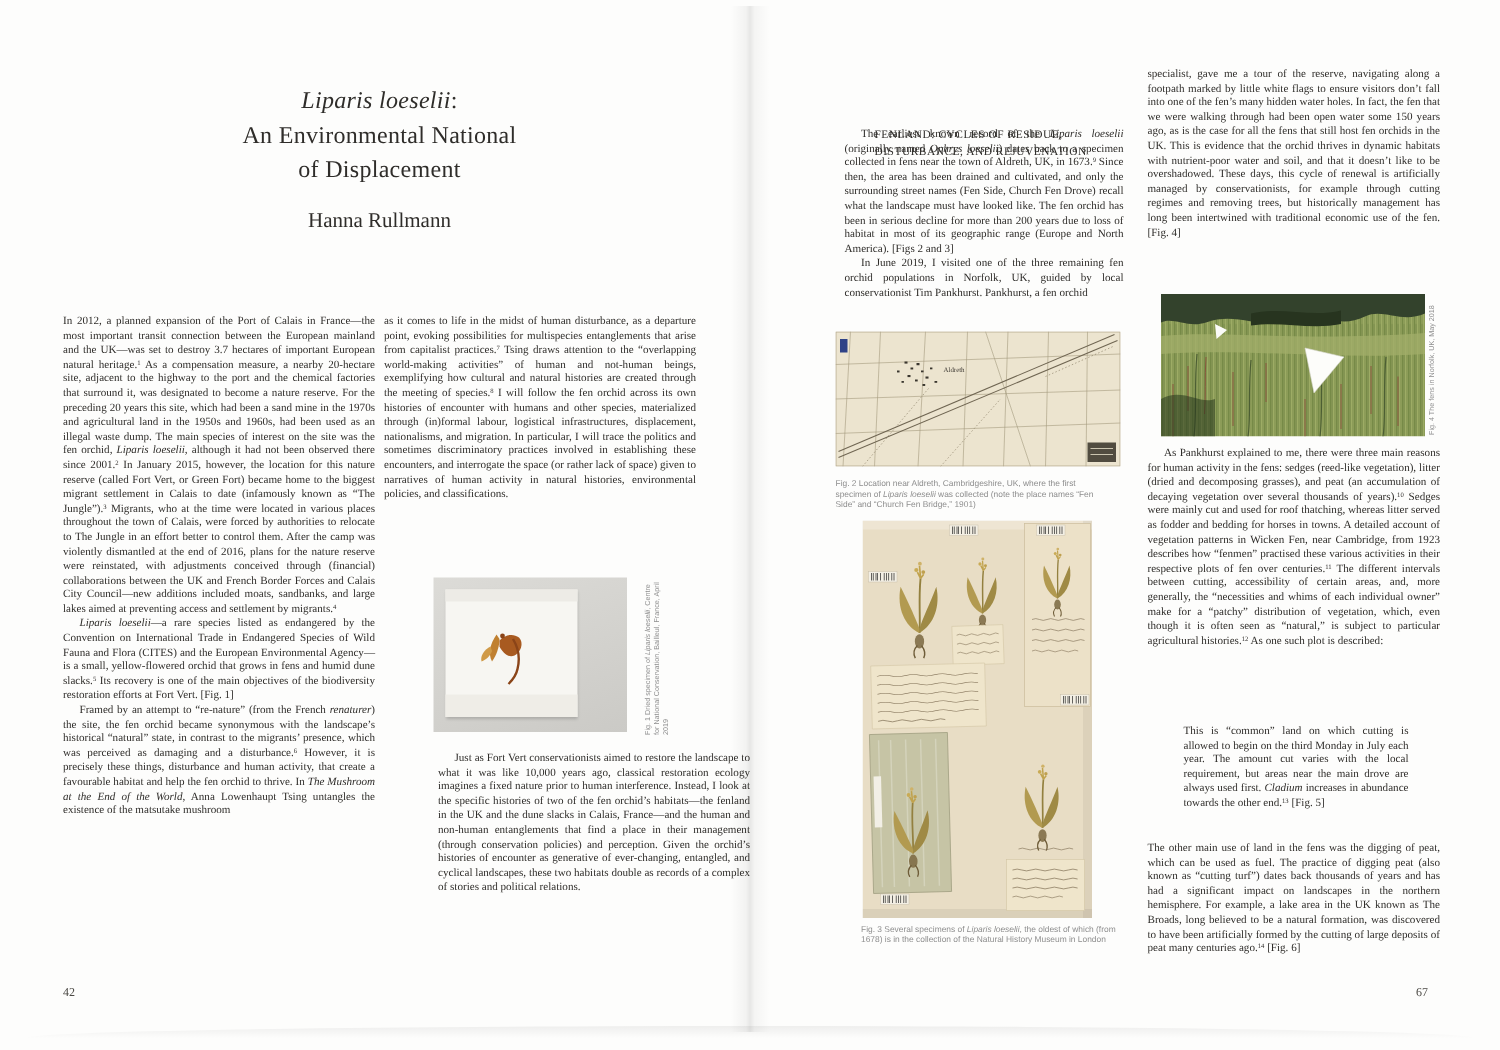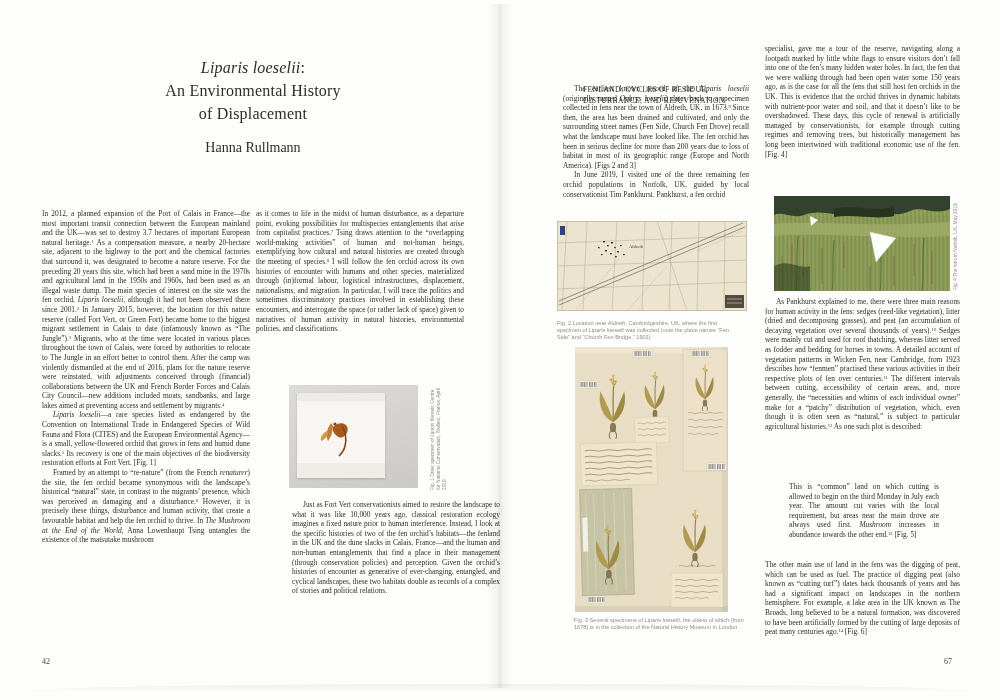--- a/index.html
+++ b/index.html
@@ -60,21 +60,21 @@
 </style>
 </head>
 <body>
 
 <div id="spread">
 
   <div>
 
     <header class="title-block">
       <div class="title-line"><i>Liparis loeselii</i><span>:</span></div>
-      <div class="title-line">An Environmental History</div>
+      <div class="title-line">An Environmental National</div>
       <div class="title-line">of Displacement</div>
       <div class="author">Hanna Rullmann</div>
     </header>
 
     <div class="col" id="col-l1">
       <p>In 2012, a planned expansion of the Port of Calais in France—the most important transit connection between the European mainland and the UK—was set to destroy 3.7 hectares of important European natural heritage.<sup>1</sup> As a compensation measure, a nearby 20-hectare site, adjacent to the highway to the port and the chemical factories that surround it, was designated to become a nature reserve. For the preceding 20 years this site, which had been a sand mine in the 1970s and agricultural land in the 1950s and 1960s, had been used as an illegal waste dump. The main species of interest on the site was the fen orchid, <i>Liparis loeselii</i>, although it had not been observed there since 2001.<sup>2</sup> In January 2015, however, the location for this nature reserve (called Fort Vert, or Green Fort) became home to the biggest migrant settlement in Calais to date (infamously known as “The Jungle”).<sup>3</sup> Migrants, who at the time were located in various places throughout the town of Calais, were forced by authorities to relocate to The Jungle in an effort better to control them. After the camp was violently dismantled at the end of 2016, plans for the nature reserve were reinstated, with adjustments conceived through (financial) collaborations between the UK and French Border Forces and Calais City Council—new additions included moats, sandbanks, and large lakes aimed at preventing access and settlement by migrants.<sup>4</sup></p>
       <p class="indent"><i>Liparis loeselii</i>—a rare species listed as endangered by the Convention on International Trade in Endangered Species of Wild Fauna and Flora (CITES) and the European Environmental Agency—is a small, yellow-flowered orchid that grows in fens and humid dune slacks.<sup>5</sup> Its recovery is one of the main objectives of the biodiversity restoration efforts at Fort Vert. [Fig. 1]</p>
       <p class="indent">Framed by an attempt to “re-nature” (from the French <i>renaturer</i>) the site, the fen orchid became synonymous with the landscape’s historical “natural” state, in contrast to the migrants’ presence, which was perceived as damaging and a disturbance.<sup>6</sup> However, it is precisely these things, disturbance and human activity, that create a favourable habitat and help the fen orchid to thrive. In <i>The Mushroom at the End of the World</i>, Anna Lowenhaupt Tsing untangles the existence of the matsutake mushroom</p>
     </div>
 
@@ -277,21 +277,21 @@
         <polygon points="96,36 122,42 102,66" fill="#fdfdfa" stroke="#d8d8d0" stroke-width="0.4"></polygon>
       </svg>
     </div>
     <div class="vcap" id="fig4cap">Fig. 4 The fens in Norfolk, UK, May 2018</div>
 
     <div class="col" id="col-r2b">
       <p class="indent">As Pankhurst explained to me, there were three main reasons for human activity in the fens: sedges (reed-like vegetation), litter (dried and decomposing grasses), and peat (an accumulation of decaying vegetation over several thousands of years).<sup>10</sup> Sedges were mainly cut and used for roof thatching, whereas litter served as fodder and bedding for horses in towns. A detailed account of vegetation patterns in Wicken Fen, near Cambridge, from 1923 describes how “fenmen” practised these various activities in their respective plots of fen over centuries.<sup>11</sup> The different intervals between cutting, accessibility of certain areas, and, more generally, the “necessities and whims of each individual owner” make for a “patchy” distribution of vegetation, which, even though it is often seen as “natural,” is subject to particular agricultural histories.<sup>12</sup> As one such plot is described:</p>
     </div>
 
     <div class="col" id="quote-block">
-      <p>This is “common” land on which cutting is allowed to begin on the third Monday in July each year. The amount cut varies with the local requirement, but areas near the main drove are always used first. <i>Mushroom</i> increases in abundance towards the other end.<sup>13</sup> [Fig. 5]</p>
+      <p>This is “common” land on which cutting is allowed to begin on the third Monday in July each year. The amount cut varies with the local requirement, but areas near the main drove are always used first. <i>Cladium</i> increases in abundance towards the other end.<sup>13</sup> [Fig. 5]</p>
     </div>
 
     <div class="col" id="col-r2c">
       <p>The other main use of land in the fens was the digging of peat, which can be used as fuel. The practice of digging peat (also known as “cutting turf”) dates back thousands of years and has had a significant impact on landscapes in the northern hemisphere. For example, a lake area in the UK known as The Broads, long believed to be a natural formation, was discovered to have been artificially formed by the cutting of large deposits of peat many centuries ago.<sup>14</sup> [Fig. 6]</p>
     </div>
 
     <div class="pagenum" id="pn-right">67</div>
   </div>
 
   <div class="gutter"></div>

